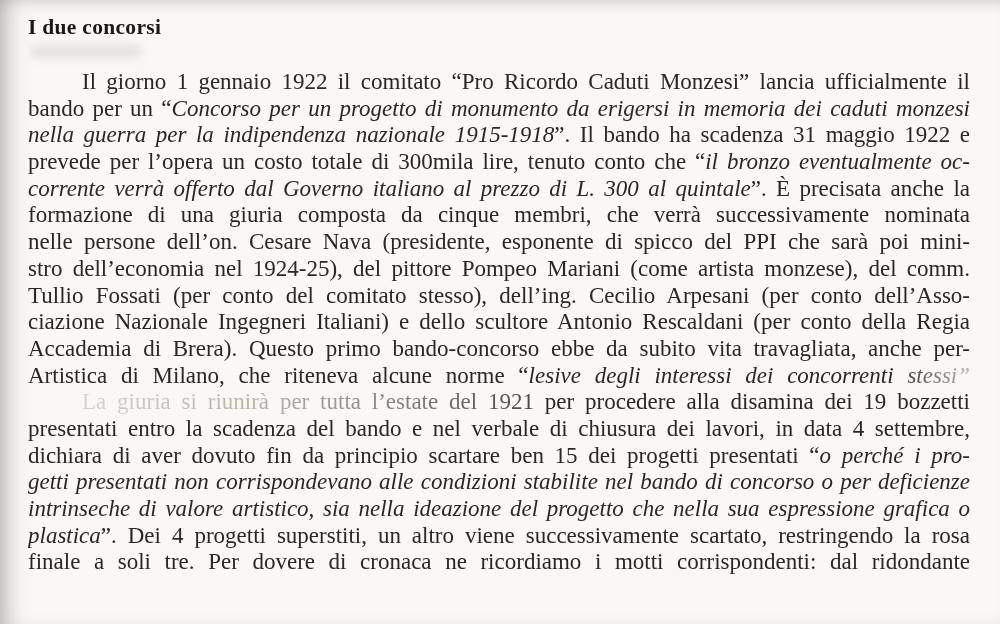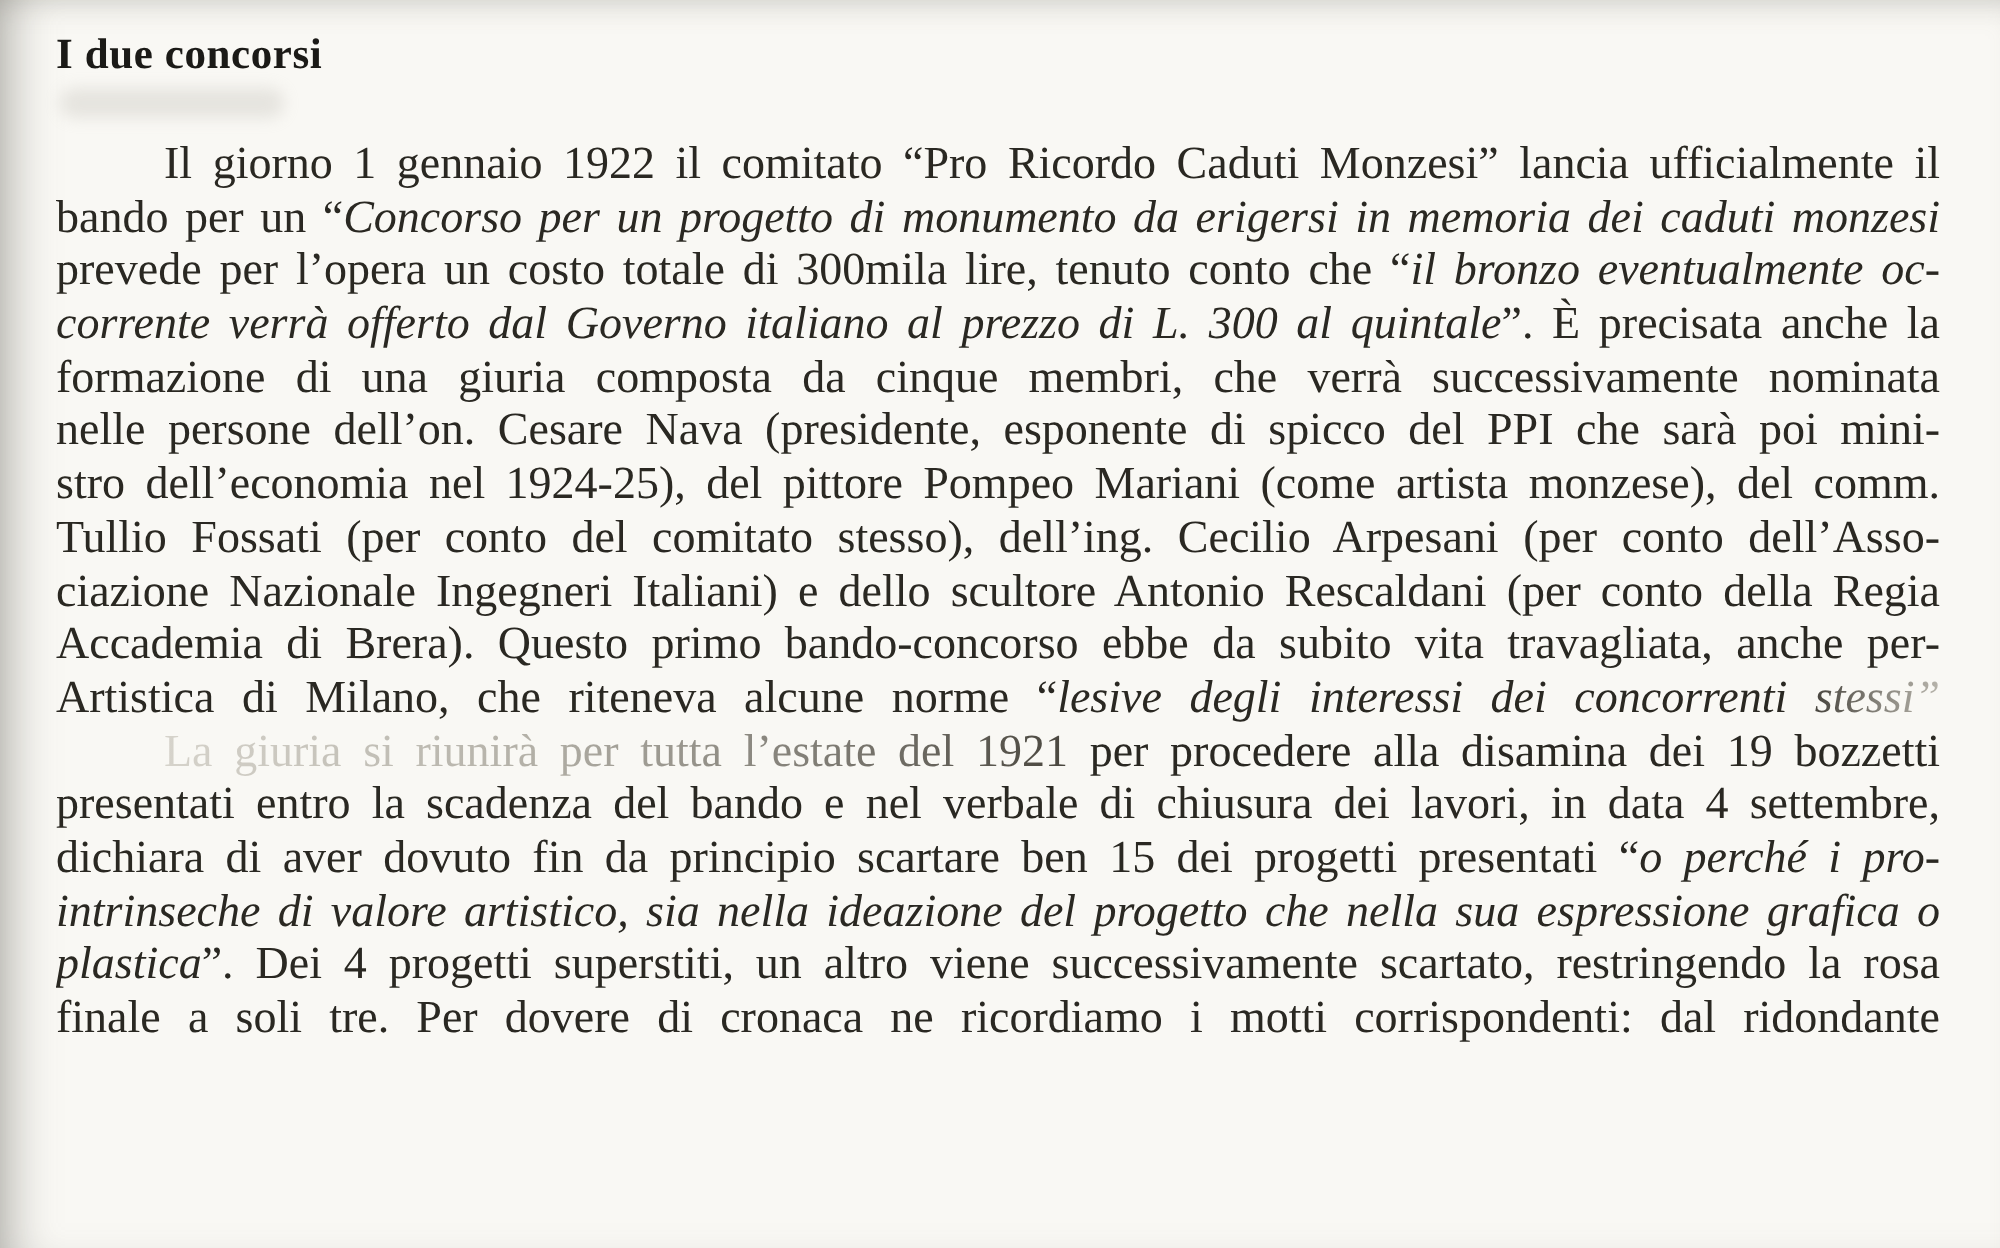--- a/index.html
+++ b/index.html
@@ -67,29 +67,31 @@
 </style>
 </head>
 <body>
 
 <div class="page">
   <h1 class="doc-title">I due concorsi</h1>
   <div class="smudge"></div>
   <div class="body-text">
       <div class="line indent"><span class="seg-n">Il giorno 1 gennaio 1922 il comitato “Pro Ricordo Caduti Monzesi” lancia ufficialmente il</span></div>
       <div class="line"><span class="seg-n">bando per un “</span><span class="seg-i">Concorso per un progetto di monumento da erigersi in memoria dei caduti monzesi</span></div>
+      <div class="line"><span class="seg-i">nella guerra per la indipendenza nazionale 1915-1918</span><span class="seg-n">”. Il bando ha scadenza 31 maggio 1922 e</span></div>
       <div class="line"><span class="seg-n">prevede per l’opera un costo totale di 300mila lire, tenuto conto che “</span><span class="seg-i">il bronzo eventualmente oc-</span></div>
       <div class="line"><span class="seg-i">corrente verrà offerto dal Governo italiano al prezzo di L. 300 al quintale</span><span class="seg-n">”. È precisata anche la</span></div>
       <div class="line"><span class="seg-n">formazione di una giuria composta da cinque membri, che verrà successivamente nominata</span></div>
       <div class="line"><span class="seg-n">nelle persone dell’on. Cesare Nava (presidente, esponente di spicco del PPI che sarà poi mini-</span></div>
       <div class="line"><span class="seg-n">stro dell’economia nel 1924-25), del pittore Pompeo Mariani (come artista monzese), del comm.</span></div>
       <div class="line"><span class="seg-n">Tullio Fossati (per conto del comitato stesso), dell’ing. Cecilio Arpesani (per conto dell’Asso-</span></div>
       <div class="line"><span class="seg-n">ciazione Nazionale Ingegneri Italiani) e dello scultore Antonio Rescaldani (per conto della Regia</span></div>
       <div class="line"><span class="seg-n">Accademia di Brera). Questo primo bando-concorso ebbe da subito vita travagliata, anche per-</span></div>
       <div class="line"><span class="seg-n">Artistica di Milano, che riteneva alcune norme “</span><span class="seg-i">lesive degli interessi dei concorrenti </span><span class="seg-ifade">stessi”</span></div>
       <div class="line indent"><span class="seg-faded">La giuria si riunirà per tutta l’estate del 1921</span><span class="seg-n"> per procedere alla disamina dei 19 bozzetti</span></div>
       <div class="line"><span class="seg-n">presentati entro la scadenza del bando e nel verbale di chiusura dei lavori, in data 4 settembre,</span></div>
       <div class="line"><span class="seg-n">dichiara di aver dovuto fin da principio scartare ben 15 dei progetti presentati “</span><span class="seg-i">o perché i pro-</span></div>
+      <div class="line"><span class="seg-i">getti presentati non corrispondevano alle condizioni stabilite nel bando di concorso o per deficienze</span></div>
       <div class="line"><span class="seg-i">intrinseche di valore artistico, sia nella ideazione del progetto che nella sua espressione grafica o</span></div>
       <div class="line"><span class="seg-i">plastica</span><span class="seg-n">”. Dei 4 progetti superstiti, un altro viene successivamente scartato, restringendo la rosa</span></div>
       <div class="line"><span class="seg-n">finale a soli tre. Per dovere di cronaca ne ricordiamo i motti corrispondenti: dal ridondante</span></div>
     </div>
 </div>
 
 </body></html>

